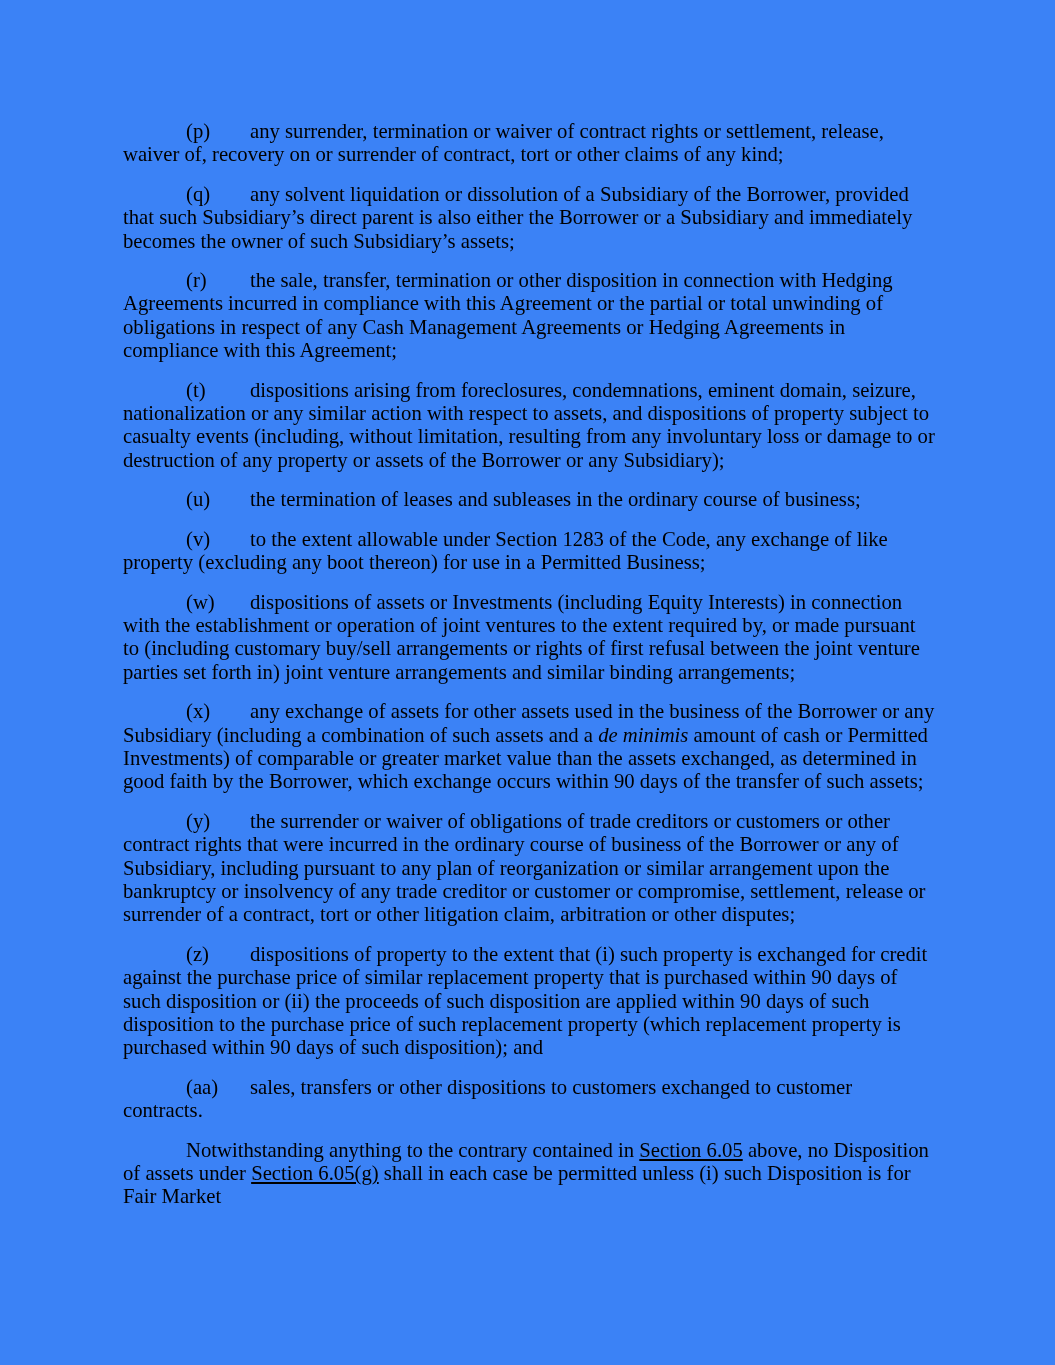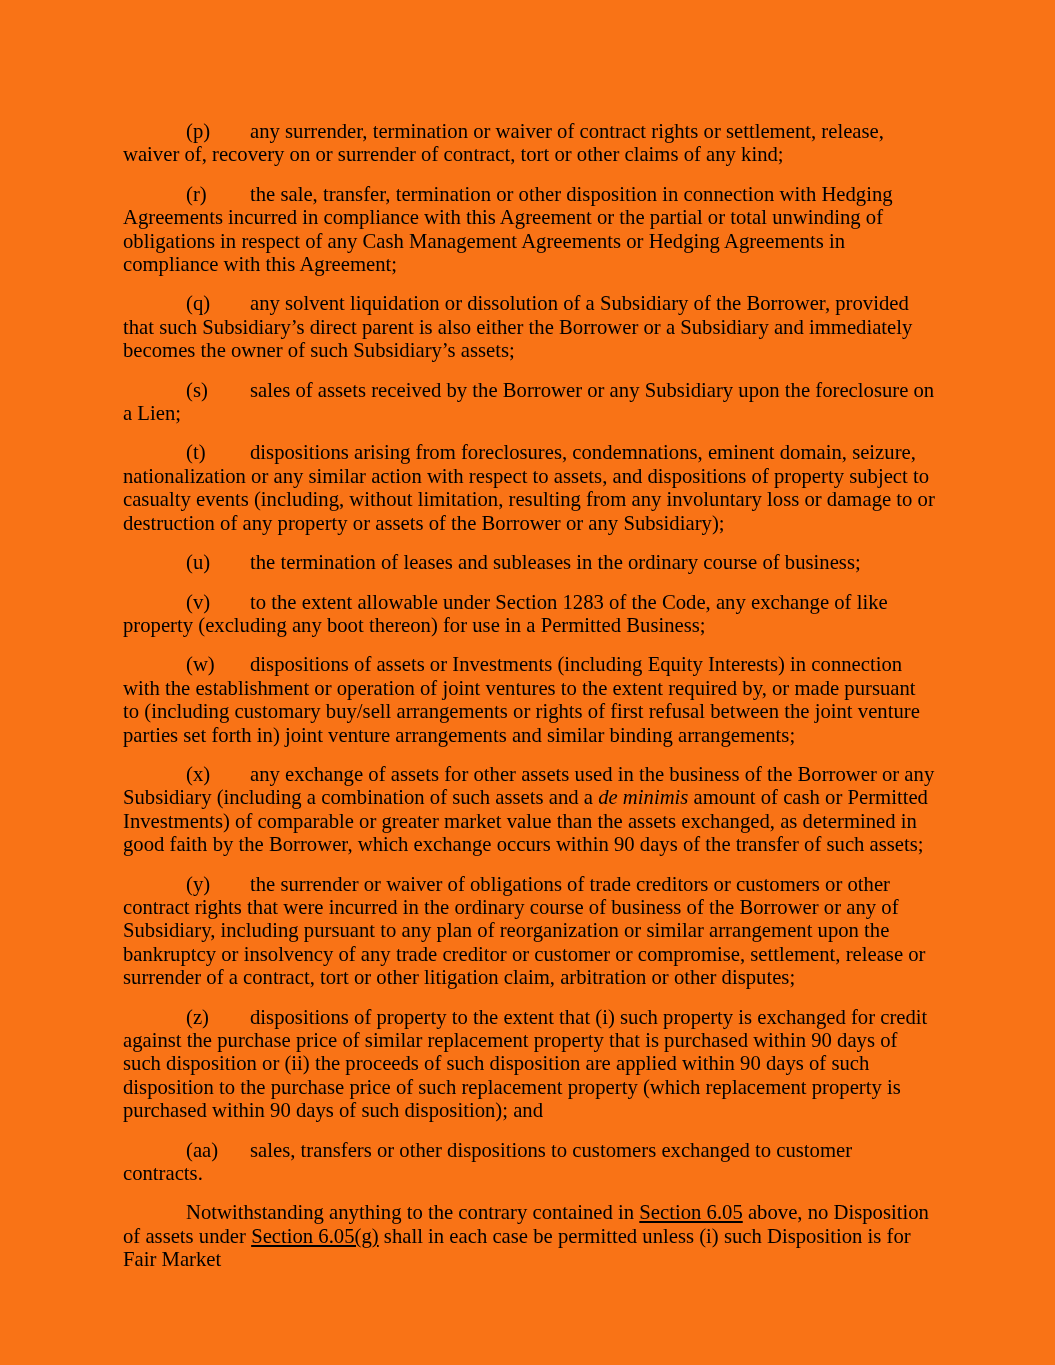--- a/index.html
+++ b/index.html
@@ -4,21 +4,21 @@
 <style>
   html, body {
     margin: 0;
     padding: 0;
     background: #ffffff;
   }
   .page {
     position: relative;
     width: 1055px;
     height: 1365px;
-    background: #f97316;
+    background: #3b82f6;
     color: #000000;
     font-family: "Liberation Serif", "DejaVu Serif", serif;
     font-size: 20.7px;
     line-height: 23.4px;
     overflow: hidden;
   }
   .content {
     position: absolute;
     left: 123px;
     top: 120px;
@@ -43,23 +43,22 @@
     width: 1055px;
     text-align: center;
   }
 </style>
 </head>
 <body>
 
 <div class="page">
   <div class="content">
       <p class="para"><span class="para-label">(p)</span><span>any surrender, termination or waiver of contract rights or settlement, release, waiver of, recovery on or surrender of contract, tort or other claims of any kind;</span></p>
+      <p class="para"><span class="para-label">(q)</span><span>any solvent liquidation or dissolution of a Subsidiary of the Borrower, provided that such Subsidiary’s direct parent is also either the Borrower or a Subsidiary and immediately becomes the owner of such Subsidiary’s assets;</span></p>
       <p class="para"><span class="para-label">(r)</span><span>the sale, transfer, termination or other disposition in connection with Hedging Agreements incurred in compliance with this Agreement or the partial or total unwinding of obligations in respect of any Cash Management Agreements or Hedging Agreements in compliance with this Agreement;</span></p>
-      <p class="para"><span class="para-label">(q)</span><span>any solvent liquidation or dissolution of a Subsidiary of the Borrower, provided that such Subsidiary’s direct parent is also either the Borrower or a Subsidiary and immediately becomes the owner of such Subsidiary’s assets;</span></p>
-      <p class="para"><span class="para-label">(s)</span><span>sales of assets received by the Borrower or any Subsidiary upon the foreclosure on a Lien;</span></p>
       <p class="para"><span class="para-label">(t)</span><span>dispositions arising from foreclosures, condemnations, eminent domain, seizure, nationalization or any similar action with respect to assets, and dispositions of property subject to casualty events (including, without limitation, resulting from any involuntary loss or damage to or destruction of any property or assets of the Borrower or any Subsidiary);</span></p>
       <p class="para"><span class="para-label">(u)</span><span>the termination of leases and subleases in the ordinary course of business;</span></p>
       <p class="para"><span class="para-label">(v)</span><span>to the extent allowable under Section 1283 of the Code, any exchange of like property (excluding any boot thereon) for use in a Permitted Business;</span></p>
       <p class="para"><span class="para-label">(w)</span><span>dispositions of assets or Investments (including Equity Interests) in connection with the establishment or operation of joint ventures to the extent required by, or made pursuant to (including customary buy/sell arrangements or rights of first refusal between the joint venture parties set forth in) joint venture arrangements and similar binding arrangements;</span></p>
       <p class="para"><span class="para-label">(x)</span><span>any exchange of assets for other assets used in the business of the Borrower or any Subsidiary (including a combination of such assets and a </span><span class="italic">de minimis</span><span> amount of cash or Permitted Investments) of comparable or greater market value than the assets exchanged, as determined in good faith by the Borrower, which exchange occurs within 90 days of the transfer of such assets;</span></p>
       <p class="para"><span class="para-label">(y)</span><span>the surrender or waiver of obligations of trade creditors or customers or other contract rights that were incurred in the ordinary course of business of the Borrower or any of Subsidiary, including pursuant to any plan of reorganization or similar arrangement upon the bankruptcy or insolvency of any trade creditor or customer or compromise, settlement, release or surrender of a contract, tort or other litigation claim, arbitration or other disputes;</span></p>
       <p class="para"><span class="para-label">(z)</span><span>dispositions of property to the extent that (i) such property is exchanged for credit against the purchase price of similar replacement property that is purchased within 90 days of such disposition or (ii) the proceeds of such disposition are applied within 90 days of such disposition to the purchase price of such replacement property (which replacement property is purchased within 90 days of such disposition); and</span></p>
       <p class="para"><span class="para-label">(aa)</span><span>sales, transfers or other dispositions to customers exchanged to customer contracts.</span></p>
       <p class="para"><span>Notwithstanding anything to the contrary contained in </span><span class="underline">Section 6.05</span><span> above, no Disposition of assets under </span><span class="underline">Section 6.05(g)</span><span> shall in each case be permitted unless (i) such Disposition is for Fair Market</span></p>
     </div>

